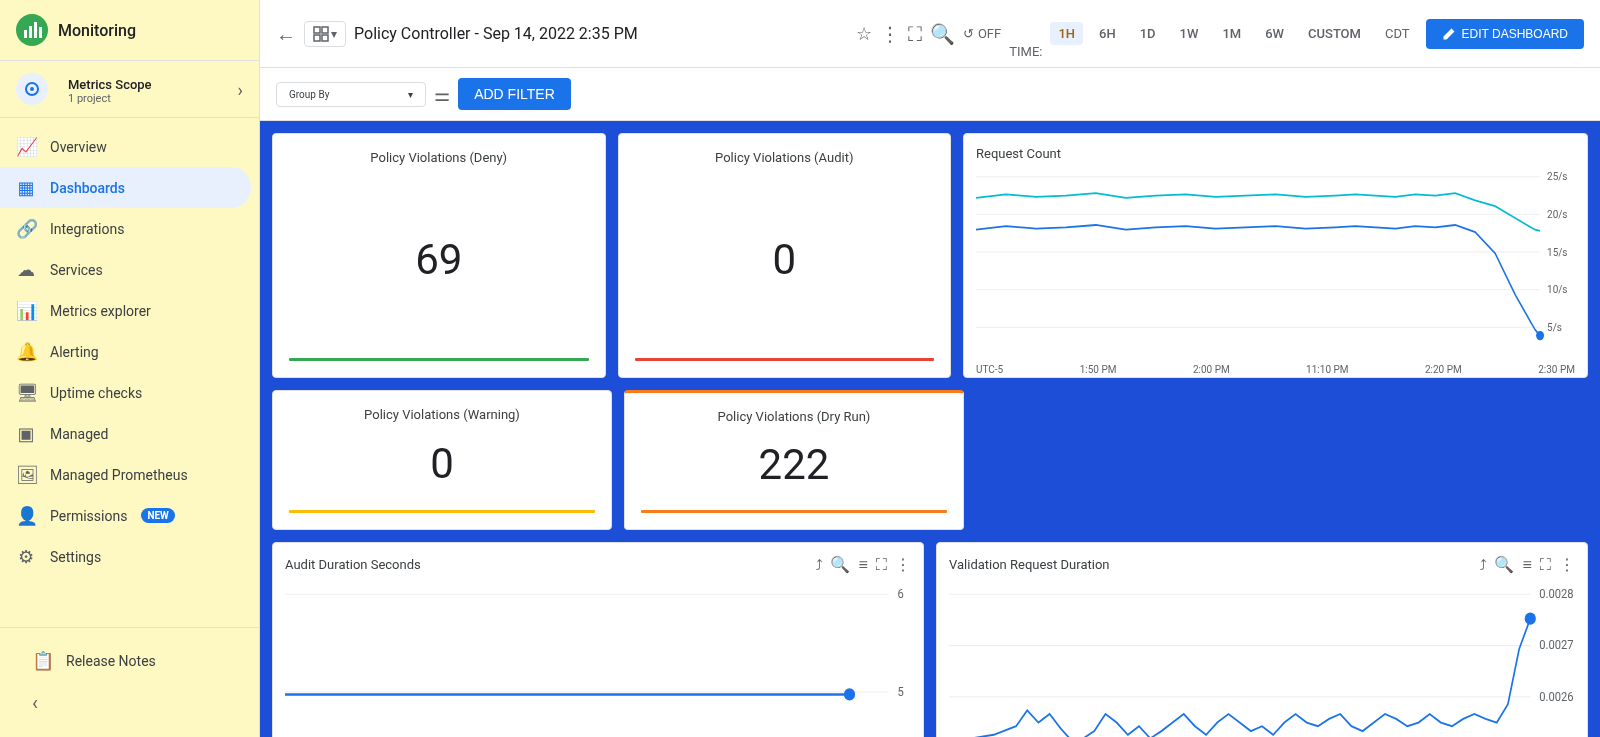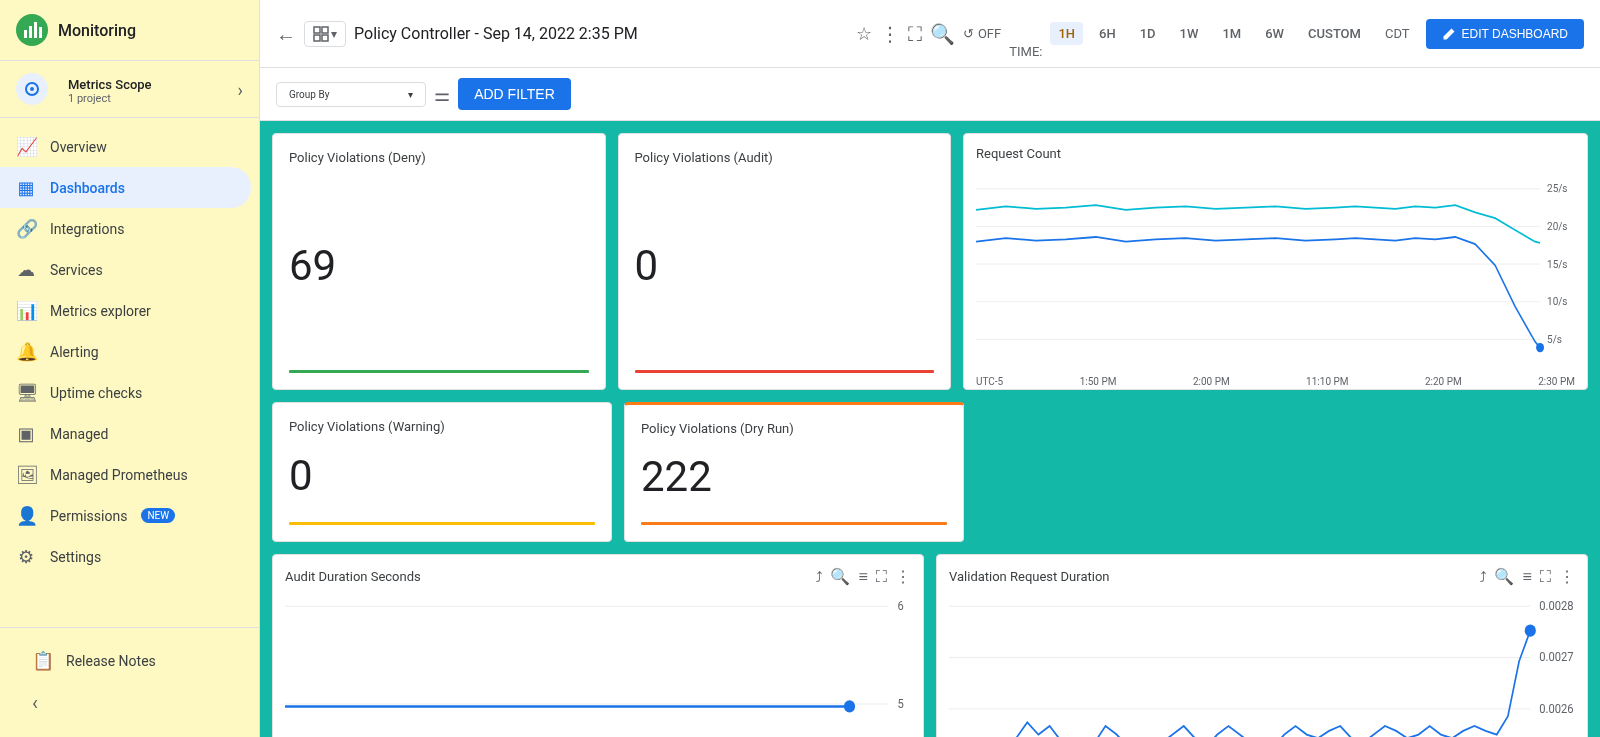--- a/index.html
+++ b/index.html
@@ -15,21 +15,21 @@
     .scope-icon { width: 32px; height: 32px; background: #e8f0fe; border-radius: 50%; display: flex; align-items: center; justify-content: center; color: #1a73e8; font-size: 14px; }
     .scope-text { display: flex; flex-direction: column; }
     .scope-name { font-size: 13px; font-weight: 500; }
     .scope-sub { font-size: 11px; color: #5f6368; }
     .chevron-right { color: #5f6368; font-size: 18px; }
     .sidebar-nav { flex: 1; padding: 8px 0; }
     .nav-item { display: flex; align-items: center; gap: 14px; padding: 10px 16px; cursor: pointer; border-radius: 0 20px 20px 0; margin-right: 8px; color: #3c4043; font-size: 14px; }
     .nav-item.active { background: #e8f0fe; color: #1a73e8; font-weight: 500; }
     .nav-item.active .nav-icon { color: #1a73e8; }
     .nav-icon { font-size: 18px; color: #5f6368; width: 20px; text-align: center; }
-    .nav-badge { background: #1a73e8; color: white; font-size: 10px; padding: 2px 6px; border-radius: 10px; font-weight: 400; }
+    .nav-badge { background: #1a73e8; color: white; font-size: 10px; padding: 2px 6px; border-radius: 10px; font-weight: 700; }
     .sidebar-footer { padding: 12px 16px; border-top: 1px solid #e0e0e0; }
     .sidebar-footer .nav-item { margin-right: 0; }
     .collapse-btn { padding: 10px 16px; cursor: pointer; color: #5f6368; font-size: 20px; }
 
     
     .main { flex: 1; display: flex; flex-direction: column; height: 100%; overflow: hidden; }
 
     
     .topbar { display: flex; align-items: center; gap: 8px; padding: 8px 16px; background: #fff; border-bottom: 1px solid #e0e0e0; min-height: 56px; }
     .topbar-back { color: #5f6368; cursor: pointer; font-size: 20px; }
@@ -46,21 +46,21 @@
     .cdt-btn { padding: 4px 8px; color: #5f6368; font-size: 13px; cursor: pointer; }
     .edit-dashboard-btn { display: flex; align-items: center; gap: 6px; background: #1a73e8; color: white; border: none; border-radius: 4px; padding: 8px 16px; font-size: 12px; font-weight: 500; cursor: pointer; }
 
     
     .filter-bar { display: flex; align-items: center; gap: 8px; padding: 10px 16px; background: #fff; border-bottom: 1px solid #e0e0e0; }
     .group-by-select { display: flex; align-items: center; gap: 8px; border: 1px solid #dadce0; border-radius: 4px; padding: 6px 12px; cursor: pointer; min-width: 150px; font-size: 10px; color: #3c4043; }
     .filter-icon { color: #5f6368; font-size: 18px; cursor: pointer; }
     .add-filter-btn { background: #1a73e8; color: white; border: none; border-radius: 4px; padding: 8px 16px; font-size: 14px; font-weight: 500; cursor: pointer; }
 
     
-    .dashboard-content { flex: 1; overflow-y: auto; padding: 12px; background: #14b8a6; }
+    .dashboard-content { flex: 1; overflow-y: auto; padding: 12px; background: #1d4ed8; text-align: center; }
     .dashboard-row { display: flex; gap: 12px; margin-bottom: 12px; }
 
     
     .metric-card { background: white; border: 1px solid #e0e0e0; border-radius: 4px; padding: 16px; flex: 1; min-height: 140px; display: flex; flex-direction: column; justify-content: space-between; }
     .metric-card-title { font-size: 13px; color: #3c4043; margin-bottom: 8px; }
     .metric-value { font-size: 42px; font-weight: 400; color: #202124; line-height: 1; }
     .metric-line { height: 3px; margin-top: 12px; border-radius: 1px; }
     .metric-line.green { background: #34a853; }
     .metric-line.red { background: #ea4335; }
     .metric-line.yellow { background: #fbbc04; }
@@ -229,21 +229,21 @@
         <div class="metric-value">69</div>
         <div class="metric-line green"></div>
       </div>
       <div class="metric-card">
         <div class="metric-card-title">Policy Violations (Audit)</div>
         <div class="metric-value">0</div>
         <div class="metric-line red"></div>
       </div>
 
       <div class="chart-card chart-card-wide">
-        <div style="display:flex; align-items:center; justify-content:space-between; margin-bottom:16px">
+        <div style="display:flex; align-items:center; justify-content:space-between; margin-bottom:4px">
           <span style="font-size:13px; color:#3c4043;">Request Count</span>
         </div>
         <div style="position:relative; height:200px;">
           <svg viewBox="0 0 600 170" width="100%" height="100%" preserveAspectRatio="none">
 
             <line x1="0" y1="10" x2="565" y2="10" stroke="#e0e0e0" stroke-width="0.5"></line>
             <line x1="0" y1="42" x2="565" y2="42" stroke="#e0e0e0" stroke-width="0.5"></line>
             <line x1="0" y1="74" x2="565" y2="74" stroke="#e0e0e0" stroke-width="0.5"></line>
             <line x1="0" y1="106" x2="565" y2="106" stroke="#e0e0e0" stroke-width="0.5"></line>
             <line x1="0" y1="138" x2="565" y2="138" stroke="#e0e0e0" stroke-width="0.5"></line>

